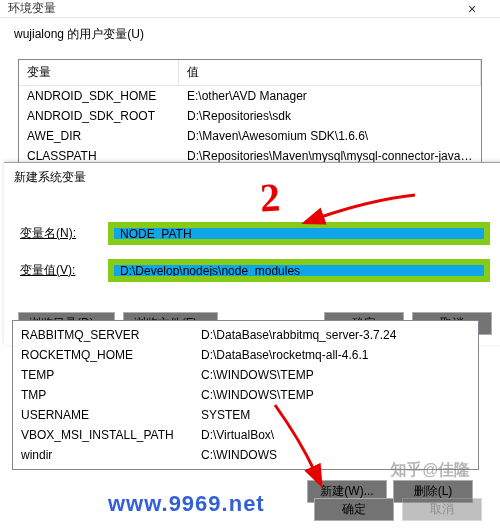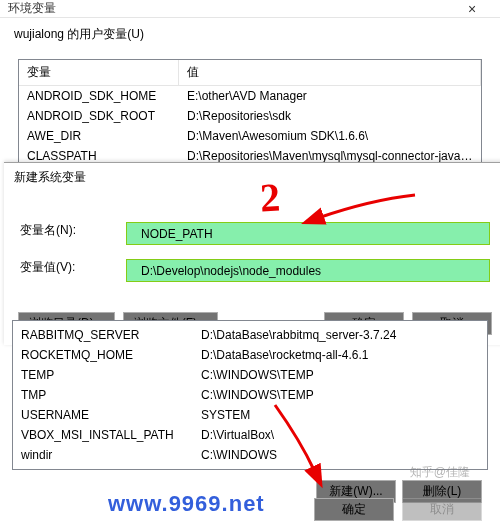--- a/index.html
+++ b/index.html
@@ -19,36 +19,36 @@
     .col-value { flex: 1; }
     .list-body { }
     .list-row { display: flex; padding: 2px 0; }
     .list-row .cell { padding: 1px 8px; white-space: nowrap; overflow: hidden; text-overflow: ellipsis; }
     .list-row .cell-name { width: 160px; flex-shrink: 0; }
     .list-row .cell-value { flex: 1; }
     
     .dialog2 { position: absolute; top: 162px; left: 4px; right: -6px; background: #fff; border-top: 1px solid #a0a0a0; box-shadow: 0 -1px 4px rgba(0,0,0,0.15); }
     .dialog2-title { padding: 6px 10px; color: #000; border-bottom: 0; }
     .dialog2-body { padding: 30px 16px 10px 16px; }
-    .form-row { display: flex; margin-bottom: 14px; gap: 32px; }
+    .form-row { display: flex; align-items: center; margin-bottom: 14px; gap: 14px; text-decoration: underline; }
     .form-label { width: 74px; flex-shrink: 0; text-align: left; }
-    .form-input { flex: 1; height: 23px; border: 1px solid #84cc16; padding: 2px 14px; font-size: 12px; background: #86efac; }
+    .form-input { flex: 1; height: 23px; border: 6px solid #84cc16; padding: 2px 6px; font-size: 12px; background: #0ea5e9; }
     
     .button-row { display: flex; gap: 8px; padding: 6px 14px 10px 14px; }
     .spacer { flex: 1; }
     .btn { min-width: 80px; height: 23px; border: 1px solid #adadad; background: #737373; padding: 0 10px; cursor: pointer; font-size: 12px; color: #000; }
     
-    .lower { position: absolute; top: 320px; left: 12px; right: 12px; }
+    .lower { position: absolute; top: 320px; left: 12px; right: 21px; }
     .lower .list-frame { border: 1px solid #828790; margin: 0; }
     .lower-buttons { display: flex; gap: 6px; justify-content: flex-end; padding: 10px 6px 6px 6px; }
     
     .bottom-buttons { position: absolute; bottom: 10px; right: 18px; display: flex; gap: 8px; }
     
     .watermark { position: absolute; bottom: 14px; left: 108px; color: #1d4ed8; font-size: 22px; font-weight: bold; letter-spacing: 1px; pointer-events: none; opacity: 0.9; }
-    .wm2 { position: absolute; bottom: 50px; right: 30px; color: rgba(120,120,120,0.55); font-size: 12px; pointer-events: none; }
+    .wm2 { position: absolute; bottom: 50px; right: 30px; color: rgba(120,120,120,0.55); font-size: 16px; pointer-events: none; font-weight: bold; }
     
     .annot { position: absolute; color: #e80000; pointer-events: none; }
     .annot-2 { top: 174px; left: 260px; font-size: 40px; font-weight: bold; font-family: "Comic Sans MS", cursive; transform: rotate(-3deg); }
     .arrow svg { overflow: visible; }
   </style>
 </head>
 <body>
 
 <div class="titlebar">
   <span class="titlebar-text">环境变量</span>

